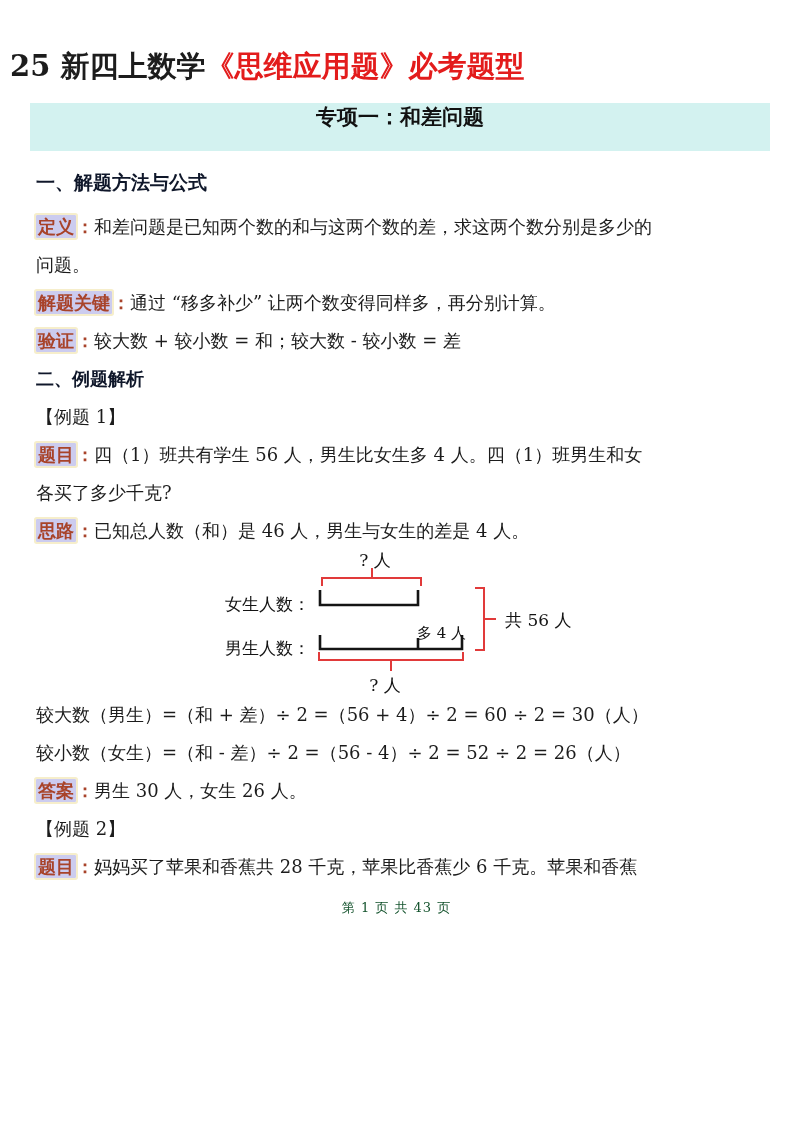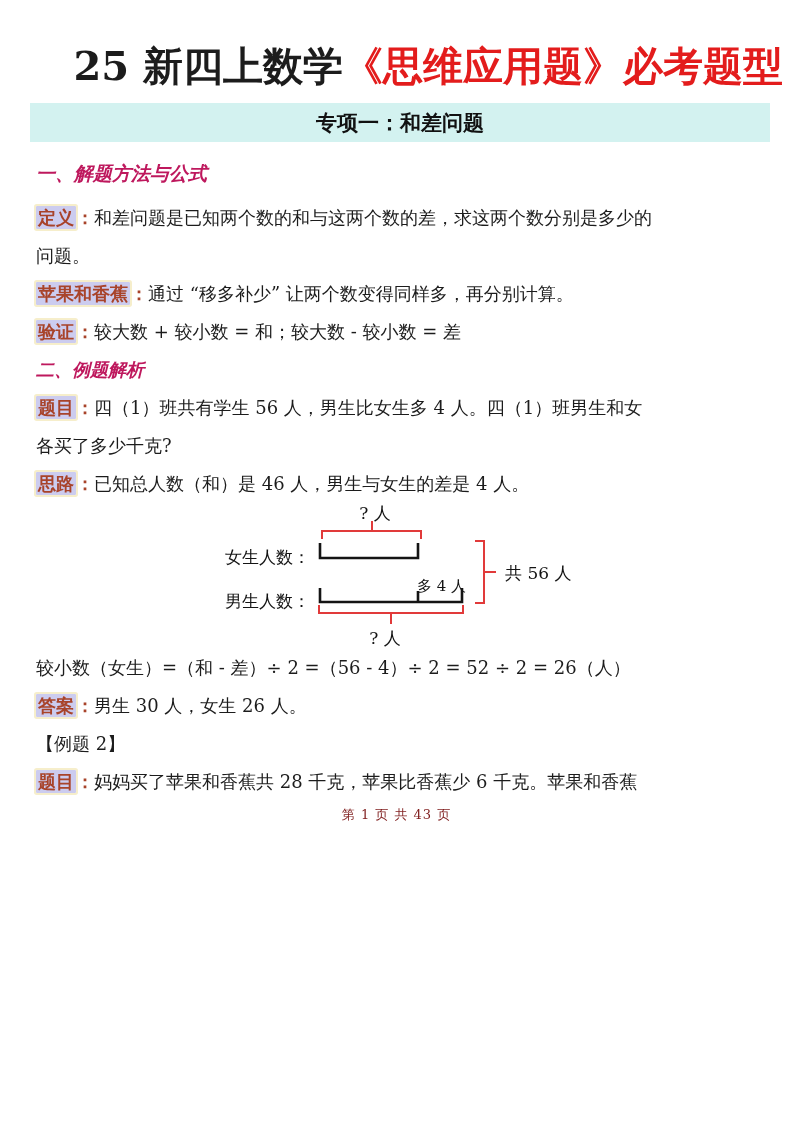--- a/index.html
+++ b/index.html
@@ -3,56 +3,56 @@
 <meta charset="utf-8">
 <style>
   html,body{margin:0;padding:0;background:#ffffff;}
   .page{
     position:relative;width:793px;height:1122px;margin:0 auto;background:#ffffff;
     overflow:hidden;color:#1c1c1c;
     font-family:"DejaVu Serif","Liberation Serif",serif;
   }
   
   .title{
-    margin:42px 10px 0 10px;text-align:right;
-    font-size:40px;line-height:48px;font-weight:bold;letter-spacing:0px;
+    margin:42px 10px 0 10px;text-align:left;
+    font-size:29px;line-height:48px;font-weight:bold;letter-spacing:0px;
     white-space:nowrap;
   }
   .title .red{color:#e31c1c;}
   
   .banner{
-    margin:13px 23px 16px 30px;height:39px;background:#d3f2f0;
-    display:flex;align-items:center;justify-content:center;
+    margin:13px 23px 16px 30px;height:48px;background:#d3f2f0;
+    display:flex;align-items:flex-start;justify-content:center;
     font-size:21px;font-weight:bold;color:#111;
   }
   
   .content{margin:0 36px;}
   .h-green{
-    margin-top:14px;font-size:19px;font-weight:bold;color:#be185d;line-height:30px;font-style:italic;
+    margin-top:14px;font-size:19px;font-weight:bold;color:#0f172a;line-height:30px;
   }
   .lines{margin-top:11px;}
   .line{font-size:18px;line-height:38px;white-space:nowrap;}
   .indent{padding-left:8px;}
   .gap2{display:inline-block;margin-left:48px;}
   
   .hl{
     background:#ccccef;color:#a8432a;font-weight:bold;
     padding:1px 2px;box-shadow:0 0 0 2px #f6eecb;border-radius:1px;
   }
   .kwc{color:#a8432a;font-weight:bold;}
   
   .diagram{position:relative;height:146px;}
   .diagram svg{position:absolute;left:0;top:0;}
   .diagram text{font-size:17px;fill:#141414;font-family:"DejaVu Serif","Liberation Serif",serif;}
   .diagram text.small{font-size:15px;}
   .bar{fill:none;stroke:#141414;stroke-width:2.6;}
   .rbr{fill:none;stroke-width:2;}
   
   .footer{
-    margin-top:4px;text-align:center;font-size:13px;line-height:20px;color:#7f1d1d;
+    margin-top:12px;text-align:center;font-size:13px;line-height:20px;color:#14532d;
     letter-spacing:1px;
   }
 </style>
 </head>
 <body>
 
 <div class="page">
 
   <div class="title"><span>25 新四上数学</span><span class="red">《思维应用题》</span><span class="red">必考题型</span></div>
 
@@ -61,28 +61,29 @@
   </div>
 
   <div class="content">
 
     <div class="h-green">一、解题方法与公式</div>
 
     <div class="lines">
       <div class="line"><span class="hl">定义</span><span class="kwc">：</span><span>和差问题是已知两个数的和与这两个数的差，求这两个数分别是多少的</span></div>
       <div class="line"><span>问题。</span></div>
 
-      <div class="line"><span class="hl">苹果和香蕉</span><span class="kwc">：</span><span>通过 “移多补少” 让两个数变得同样多，再分别计算。</span></div>
+      <div class="line"><span class="hl">解题关键</span><span class="kwc">：</span><span>通过 “移多补少” 让两个数变得同样多，再分别计算。</span></div>
 
 
 
       <div class="line"><span class="hl">验证</span><span class="kwc">：</span><span>较大数 + 较小数 = 和；较大数 - 较小数 = 差</span></div>
 
       <div class="line h-green" style="margin-top:0;line-height:38px;">二、例题解析</div>
 
+      <div class="line">【例题 1】</div>
 
       <div class="line"><span class="hl">题目</span><span class="kwc">：</span><span>四（1）班共有学生 56 人，男生比女生多 4 人。四（1）班男生和女</span></div>
       <div class="line"><span>各买了多少千克?</span></div>
 
       <div class="line"><span class="hl">思路</span><span class="kwc">：</span><span>已知总人数（和）是 46 人，男生与女生的差是 4 人。</span></div>
     </div>
 
     <div class="diagram">
       <svg width="721" height="146" viewBox="0 0 721 146">
 
@@ -100,20 +101,21 @@
 
         <path class="rbr" d="M439,38 L448,38 L448,100 L439,100 M448,69 L460,69" stroke="#e13a3a"></path>
         <text x="469" y="76">共 56 人</text>
 
         <path class="rbr" d="M283,102 L283,110 L427,110 L427,102 M355,110 L355,121" stroke="#e13a3a"></path>
         <text x="349" y="141" text-anchor="middle">? 人</text>
       </svg>
     </div>
 
     <div>
+      <div class="line">较大数（男生）=（和 + 差）÷ 2 =（56 + 4）÷ 2 = 60 ÷ 2 = 30（人）</div>
       <div class="line">较小数（女生）=（和 - 差）÷ 2 =（56 - 4）÷ 2 = 52 ÷ 2 = 26（人）</div>
 
 
       <div class="line"><span class="hl">答案</span><span class="kwc">：</span><span>男生 30 人，女生 26 人。</span></div>
 
       <div class="line">【例题 2】</div>
 
       <div class="line"><span class="hl">题目</span><span class="kwc">：</span><span>妈妈买了苹果和香蕉共 28 千克，苹果比香蕉少 6 千克。苹果和香蕉</span></div>
 
     </div>

